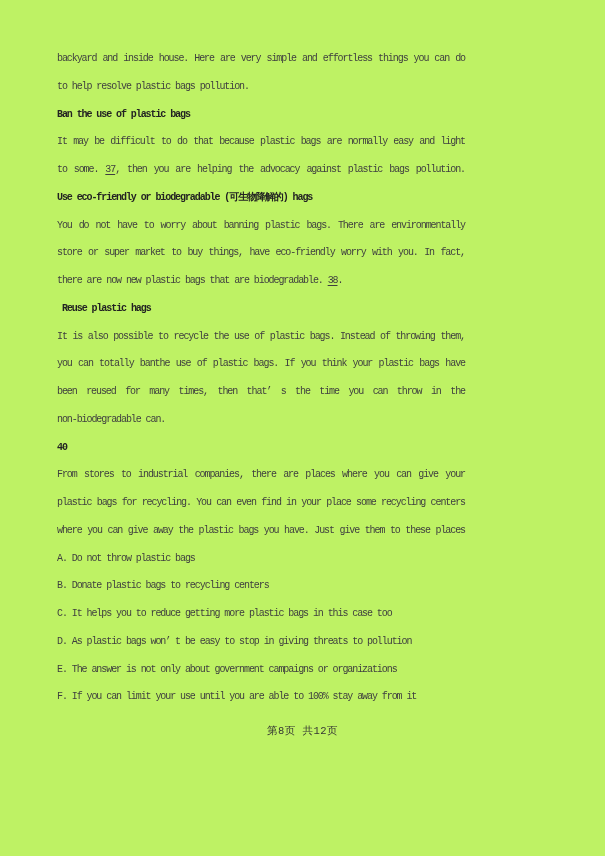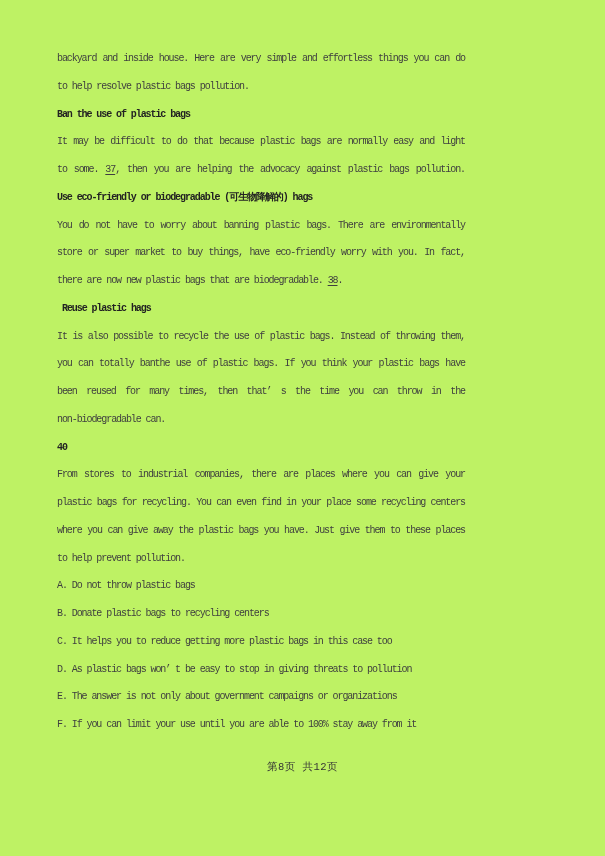--- a/index.html
+++ b/index.html
@@ -41,21 +41,21 @@
     color: #222222;
   }
   .indent {
     padding-left: 5px;
   }
   .u {
     text-decoration: underline;
     text-underline-offset: 2px;
   }
   .footer {
-    margin-top: 14px;
+    margin-top: 6px;
     width: 605px;
     line-height: 28px;
     text-align: center;
     font-size: 10.5px;
     letter-spacing: 0.5px;
     color: #333333;
   }
 </style>
 </head>
 <body>
@@ -73,21 +73,20 @@
       <div class="line"><span>there are now new plastic bags that are biodegradable. </span><span class="u">38</span><span>.</span></div>
       <div class="line heading indent"><span>Reuse plastic hags</span></div>
       <div class="line just"><span>It is also possible to recycle the use of plastic bags. Instead of throwing them,</span></div>
       <div class="line just"><span>you can totally banthe use of plastic bags. If you think your plastic bags have</span></div>
       <div class="line just"><span>been reused for many times, then that’ s the time you can throw in the</span></div>
       <div class="line"><span>non-biodegradable can.</span></div>
       <div class="line heading"><span>40</span></div>
       <div class="line just"><span>From stores to industrial companies, there are places where you can give your</span></div>
       <div class="line just"><span>plastic bags for recycling. You can even find in your place some recycling centers</span></div>
       <div class="line just"><span>where you can give away the plastic bags you have. Just give them to these places</span></div>
-      <div class="line"><span>to help prevent pollution.</span></div>
       <div class="line"><span>A. Do not throw plastic bags</span></div>
       <div class="line"><span>B. Donate plastic bags to recycling centers</span></div>
       <div class="line"><span>C. It helps you to reduce getting more plastic bags in this case too</span></div>
       <div class="line"><span>D. As plastic bags won’ t be easy to stop in giving threats to pollution</span></div>
       <div class="line"><span>E. The answer is not only about government campaigns or organizations</span></div>
       <div class="line"><span>F. If you can limit your use until you are able to 100% stay away from it</span></div>
     </div>
   <div class="footer">第8页  共12页</div>
 </div>
 

